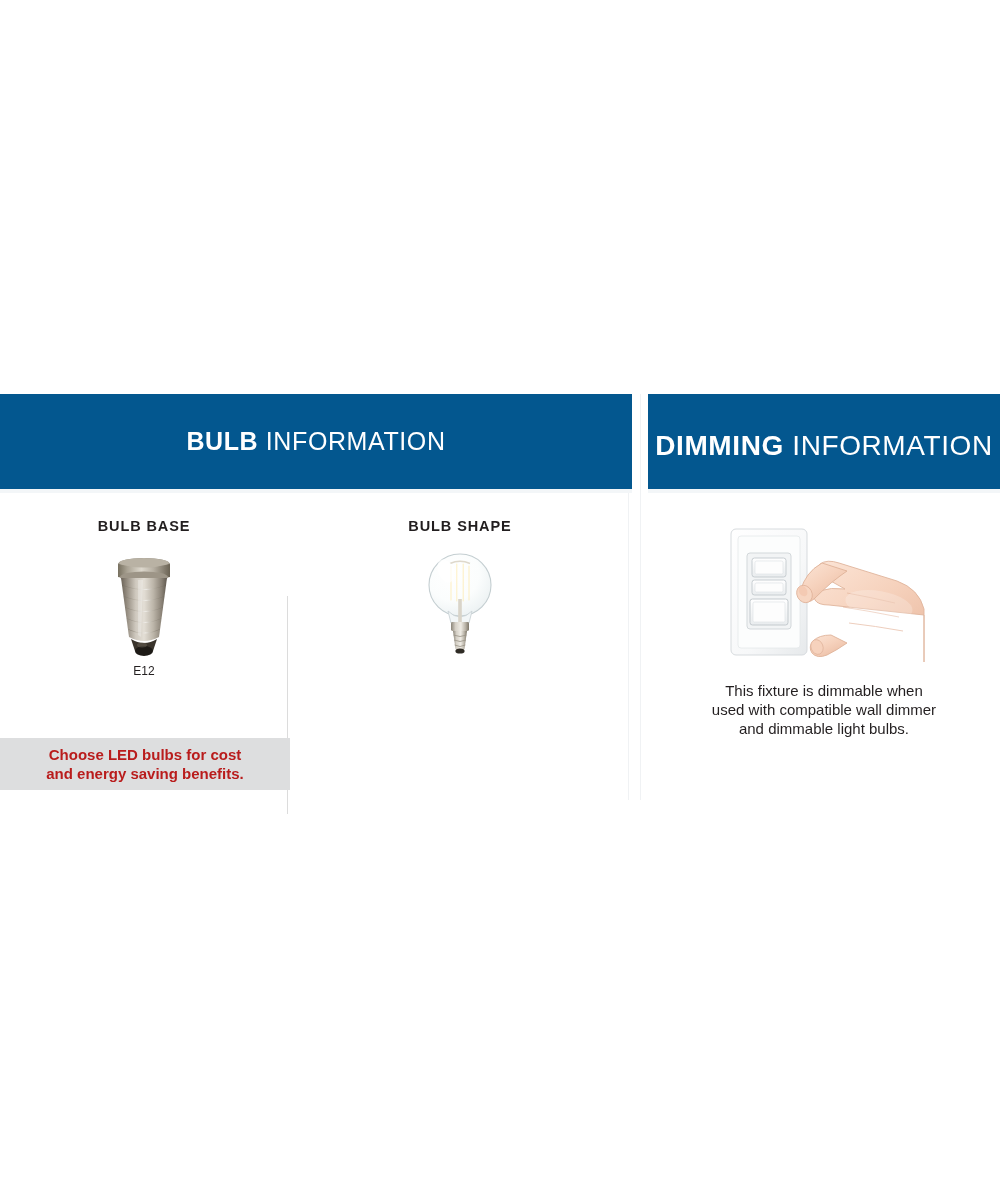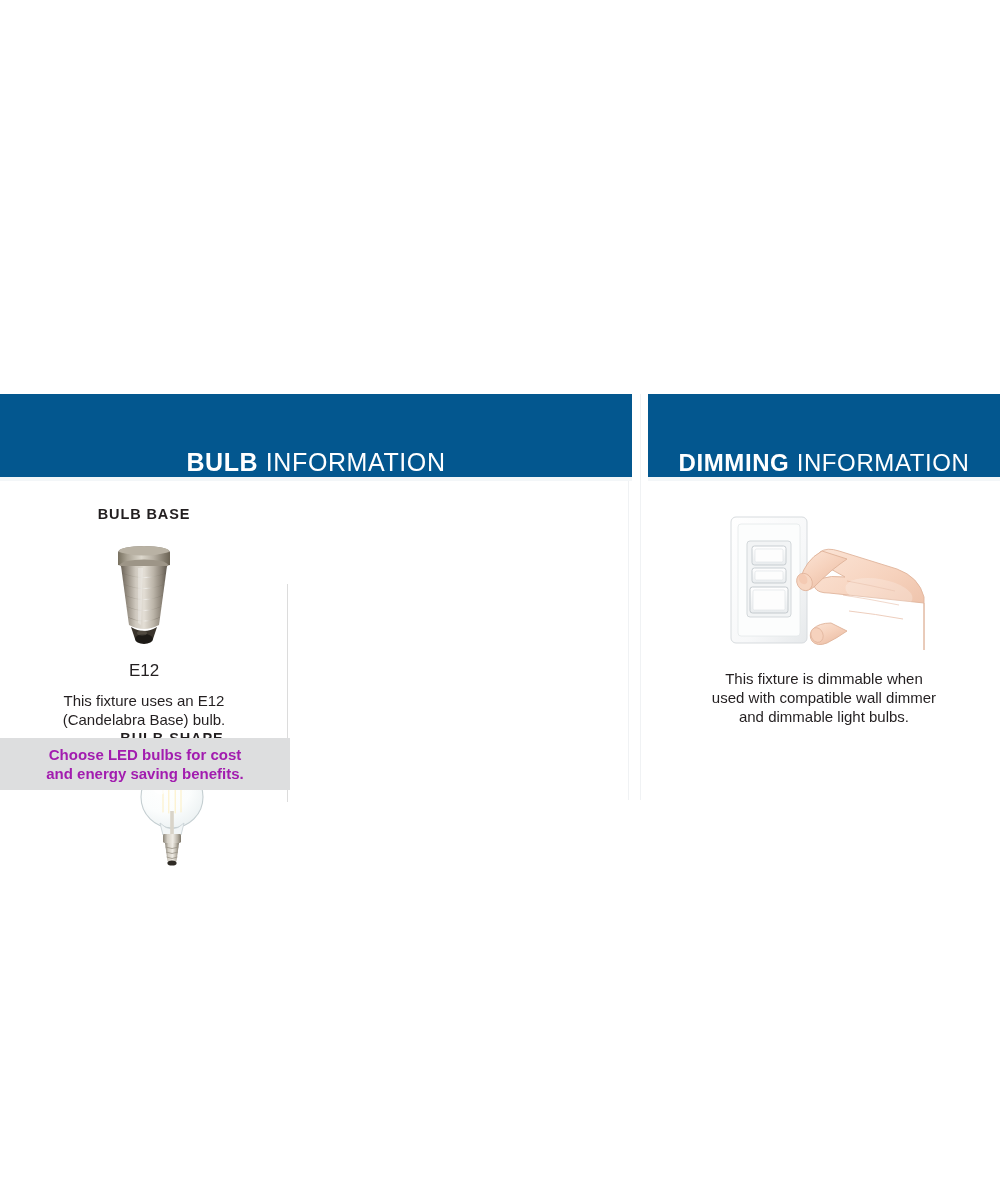--- a/index.html
+++ b/index.html
@@ -27,52 +27,51 @@
 
   .panel {
     position: absolute;
     top: 0;
     height: 400px;
   }
   .panel.left  { left: 0;     width: 632px; }
   .panel.right { left: 648px; width: 352px; }
 
   .banner {
-    height: 83px;
+    height: 95px;
     background: #03578f;
     color: #ffffff;
     display: flex;
-    align-items: flex-end;
+    align-items: center;
     justify-content: center;
     letter-spacing: 0.6px;
     box-sizing: border-box;
   }
   .banner .ttl {
     font-size: 25px;
     font-weight: 300;
     white-space: nowrap;
   }
   .banner .ttl b {
     font-weight: 700;
   }
-  .panel.right .banner .ttl { font-size: 24px; margin-top: 8px; }
+  .panel.right .banner .ttl { font-size: 28px; margin-top: 8px; }
 
   
   .banner-underline {
     height: 4px;
     background: #f3f6f8;
   }
 
   
   .panel-body {
     display: flex;
     position: relative;
     padding-top: 24px;
     box-sizing: border-box;
-    flex-direction: column;
   }
 
   .col {
     position: relative;
     text-align: center;
     box-sizing: border-box;
   }
   .col.base  { width: 288px; }
   .col.shape { width: 344px; }
   .col.dim   { width: 352px; }
@@ -90,24 +89,23 @@
     display: flex;
     align-items: flex-end;
     justify-content: center;
     margin: 0 auto;
   }
   .art.base-art  { height: 118px; margin-top: 8px; }
   .art.shape-art { height: 118px; margin-top: 8px; }
   .art.dim-art   { height: 140px; margin-top: 6px; }
 
   .spec {
-    font-size: 17px;
+    font-size: 12px;
     font-weight: 400;
     color: #231f20;
-    margin-top: 12px;
     line-height: 20px;
   }
 
   .desc {
     font-size: 15px;
     line-height: 19px;
     color: #231f20;
     margin-top: 10px;
   }
   .col.dim .desc { margin-top: 18px; text-align: center; }
@@ -143,21 +141,21 @@
     background: #dddedf;
     display: flex;
     align-items: center;
     justify-content: center;
     box-sizing: border-box;
   }
   .tip-box .tip-text {
     font-size: 15px;
     font-weight: 700;
     line-height: 19px;
-    color: #a21caf;
+    color: #b91c1c;
     text-align: center;
   }
 
   
   .e12-svg, .g165-svg, .dimmer-svg { display: block; }
 </style>
 </head>
 <body>
 
 <div class="gutter-line a"></div>
@@ -222,22 +220,20 @@
 
             <path d="M19 84 Q32 92 45 84 L41 96 Q32 103 23 96 Z" fill="#3a342c"></path>
             <ellipse cx="32" cy="96" rx="9" ry="5" fill="#1d1a16"></ellipse>
             <ellipse cx="30" cy="90" rx="5" ry="2.5" fill="#6a6256" opacity="0.5"></ellipse>
 
             <path d="M26 25 L31 25 L29 82 L26 80 Z" fill="#ffffff" opacity="0.28"></path>
           </svg>
         </div>
 
         <div class="spec">E12</div>
-        <div class="desc" style="white-space:pre-line">This fixture uses an E12
-(Candelabra Base) bulb.</div>
       </div>
 
       <div class="col shape">
         <h3 class="col-head">BULB SHAPE</h3>
 
         <div class="art shape-art">
           <svg class="g165-svg" width="66" height="112" viewBox="0 0 66 112" aria-hidden="true">
             <defs>
               <radialGradient id="glass" cx="0.38" cy="0.32" r="0.78">
                 <stop offset="0" stop-color="#ffffff"></stop>

